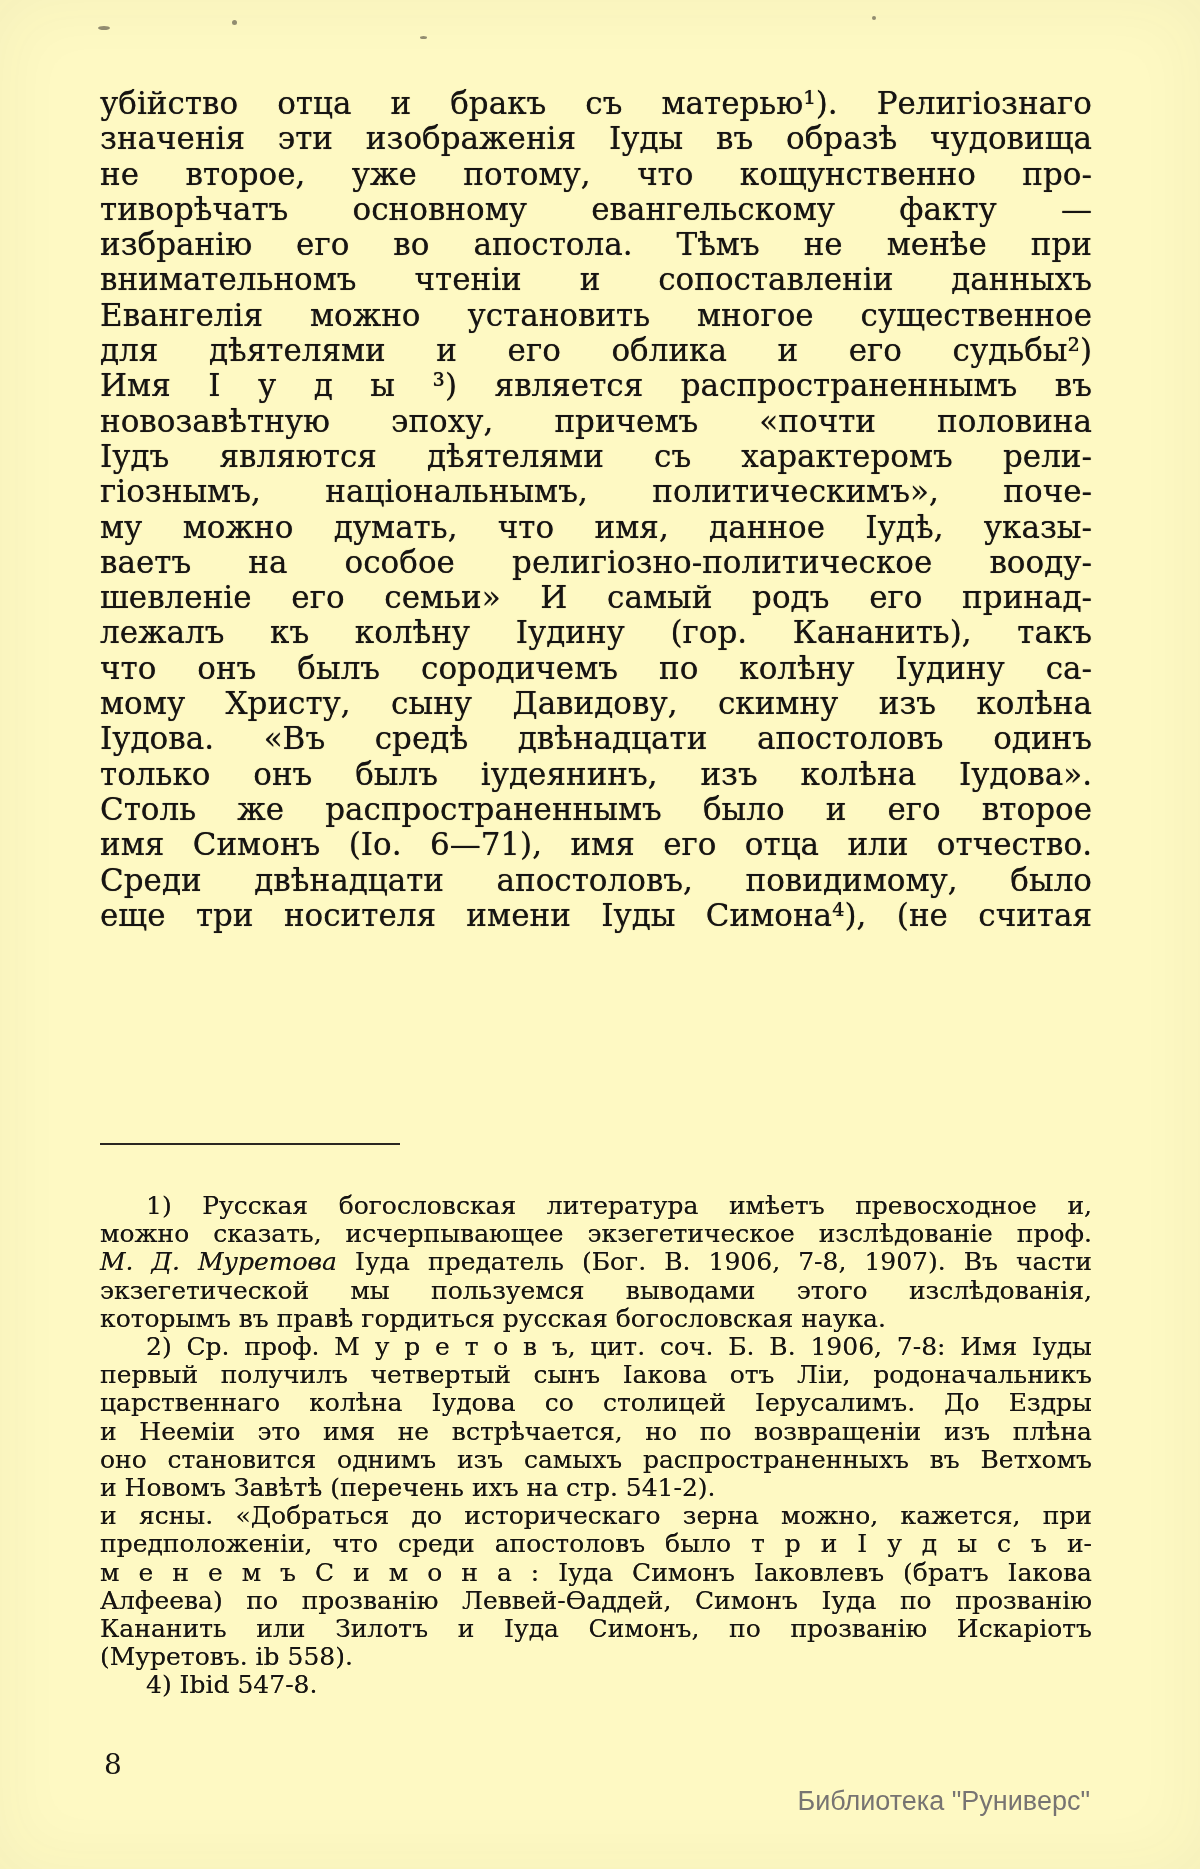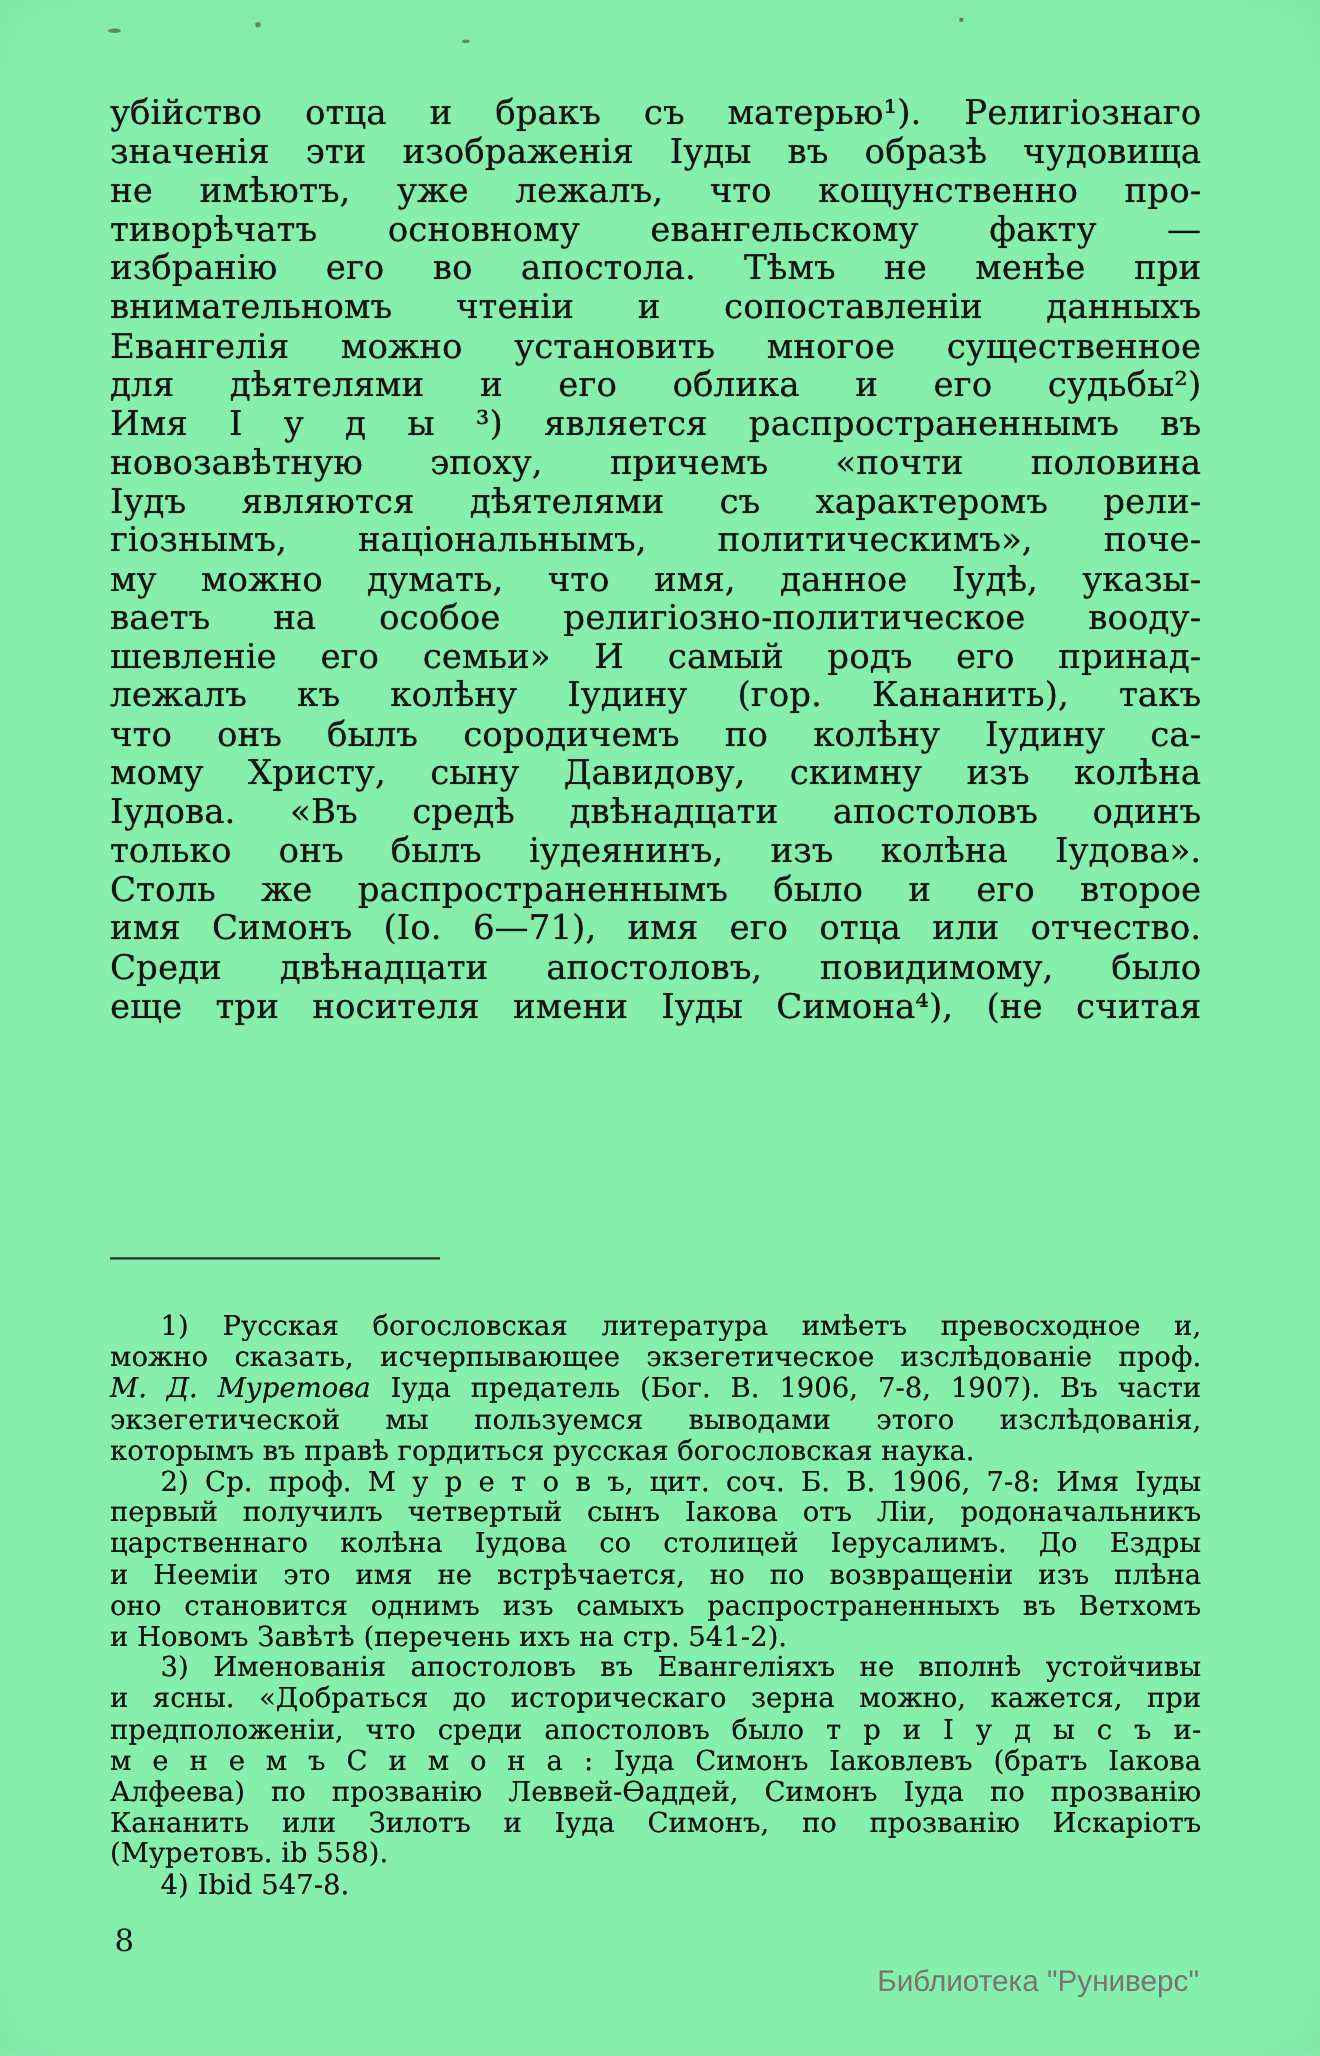--- a/index.html
+++ b/index.html
@@ -7,21 +7,21 @@
     padding: 0;
     width: 1200px;
     height: 1869px;
     background: #f6f5f1;
     overflow: hidden;
   }
   .page {
     position: relative;
     width: 1200px;
     height: 1869px;
-    background: #86efac;
+    background: #fef9c3;
     box-shadow: inset 0 0 70px rgba(60,55,40,0.05);
     font-family: "DejaVu Serif", "Liberation Serif", serif;
     color: #161412;
   }
   
   .main-text {
     position: absolute;
     left: 100px;
     top: 86px;
     width: 992px;
@@ -101,21 +101,21 @@
 
   <span class="speck s1"></span>
   <span class="speck s2"></span>
   <span class="speck s3"></span>
   <span class="speck s4"></span>
   <span class="speck s5"></span>
 
   <div class="main-text">
     <div class="ln jl">убійство отца и бракъ съ матерью¹). Религіознаго</div>
     <div class="ln jl">значенія эти изображенія Іуды въ образѣ чудовища</div>
-    <div class="ln jl">не имѣютъ, уже лежалъ, что кощунственно про-</div>
+    <div class="ln jl">не второе, уже потому, что кощунственно про-</div>
     <div class="ln jl">тиворѣчатъ основному евангельскому факту —</div>
     <div class="ln jl">избранію его во апостола. Тѣмъ не менѣе при</div>
     <div class="ln jl">внимательномъ чтеніи и сопоставленіи данныхъ</div>
     <div class="ln jl">Евангелія можно установить многое существенное</div>
     <div class="ln jl">для дѣятелями и его облика и его судьбы²)</div>
     <div class="ln jl">Имя І у д ы ³) является распространеннымъ въ</div>
     <div class="ln jl">новозавѣтную эпоху, причемъ «почти половина</div>
     <div class="ln jl">Іудъ являются дѣятелями съ характеромъ рели-</div>
     <div class="ln jl">гіознымъ, національнымъ, политическимъ», поче-</div>
     <div class="ln jl">му можно думать, что имя, данное Іудѣ, указы-</div>
@@ -143,21 +143,20 @@
     <div class="ln jl">экзегетической мы пользуемся выводами этого изслѣдованія,</div>
     <div class="ln ll">которымъ въ правѣ гордиться русская богословская наука.</div>
 
     <div class="ln jl indent">2) Ср. проф. М у р е т о в ъ, цит. соч. Б. В. 1906, 7-8: Имя Іуды</div>
     <div class="ln jl">первый получилъ четвертый сынъ Іакова отъ Ліи, родоначальникъ</div>
     <div class="ln jl">царственнаго колѣна Іудова со столицей Іерусалимъ. До Ездры</div>
     <div class="ln jl">и Нееміи это имя не встрѣчается, но по возвращеніи изъ плѣна</div>
     <div class="ln jl">оно становится однимъ изъ самыхъ распространенныхъ въ Ветхомъ</div>
     <div class="ln ll">и Новомъ Завѣтѣ (перечень ихъ на стр. 541-2).</div>
 
-    <div class="ln jl indent">3) Именованія апостоловъ въ Евангеліяхъ не вполнѣ устойчивы</div>
     <div class="ln jl">и ясны. «Добраться до историческаго зерна можно, кажется, при</div>
     <div class="ln jl">предположеніи, что среди апостоловъ было т р и  І у д ы  с ъ  и-</div>
     <div class="ln jl">м е н е м ъ  С и м о н а :  Іуда Симонъ Іаковлевъ (братъ Іакова</div>
     <div class="ln jl">Алфеева) по прозванію Леввей-Ѳаддей, Симонъ Іуда по прозванію</div>
     <div class="ln jl">Кананить или Зилотъ и Іуда Симонъ, по прозванію Искаріотъ</div>
     <div class="ln ll">(Муретовъ. ib 558).</div>
 
     <div class="ln ll indent">4) Ibid 547-8.</div>
   </div>
 

